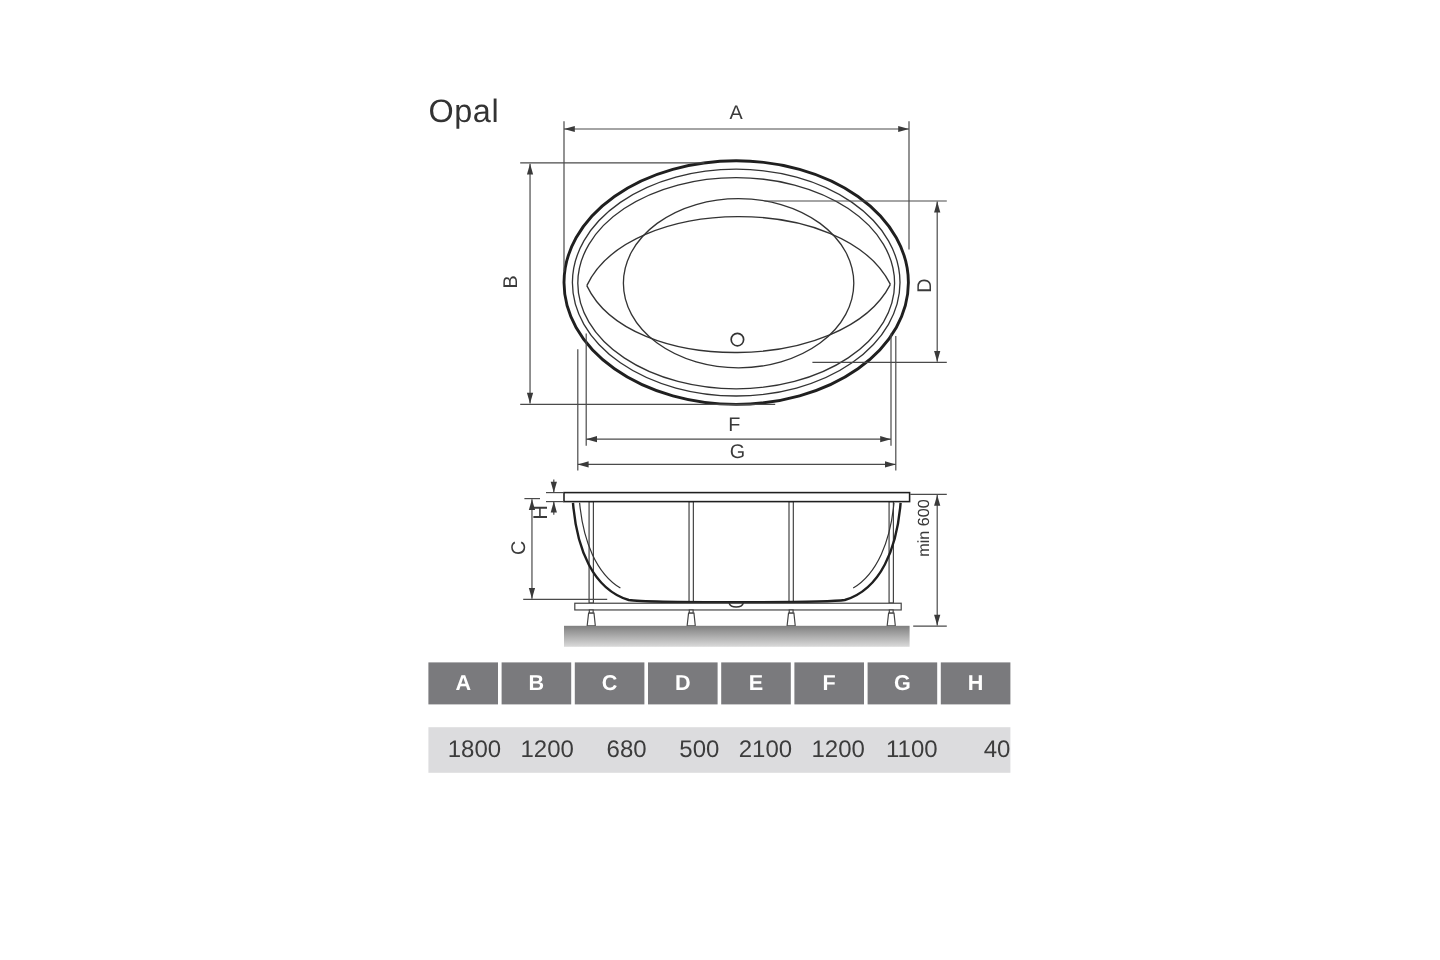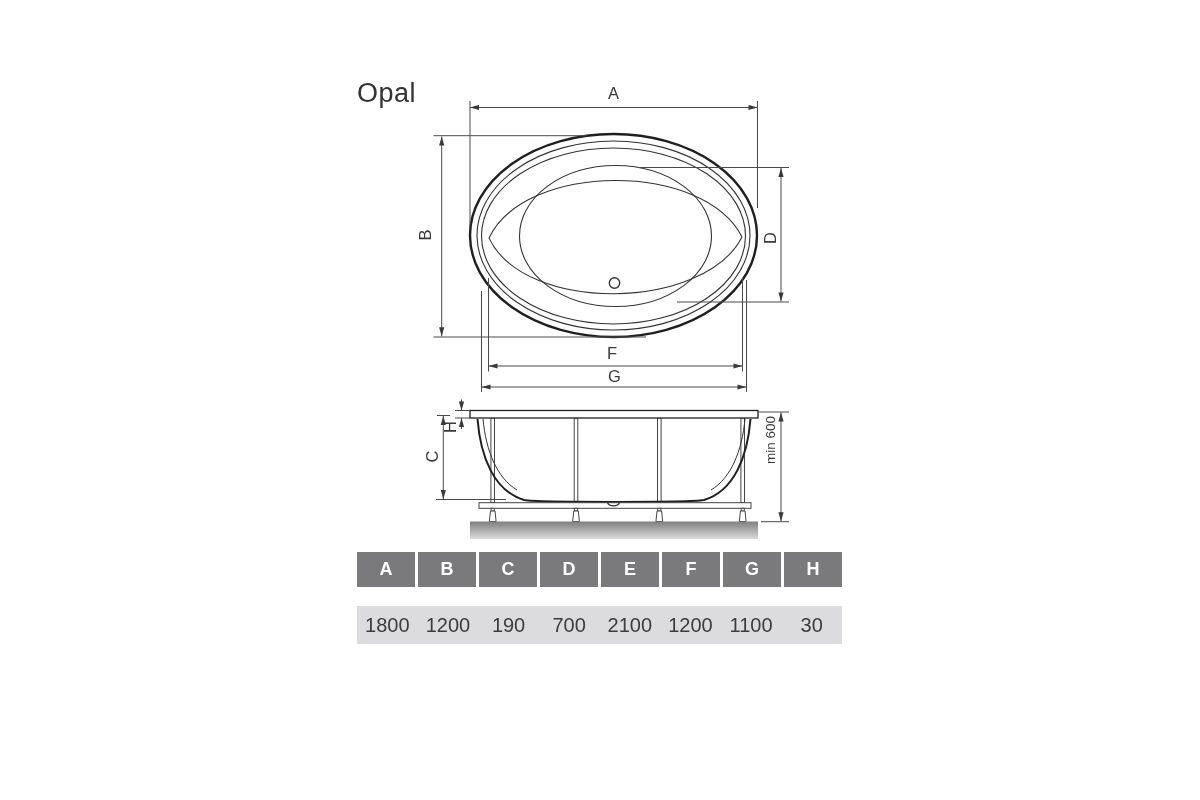--- a/index.html
+++ b/index.html
@@ -8,21 +8,21 @@
   .title{position:absolute;left:357px;top:44px;font-size:27px;font-weight:500;
          color:#333333;letter-spacing:0.5px;margin-top:34px;}
   svg{position:absolute;left:0;top:0;}
   svg text{font-family:"Liberation Sans", sans-serif;fill:#3a3a3a;font-size:16.5px;}
   svg text.small{font-size:13.5px;}
   .dim-table{position:absolute;left:357px;top:552px;width:485px;}
   .thead{display:flex;gap:3px;height:35px;}
   .thead .th{flex:1;background:#7a7a7d;color:#ffffff;font-weight:bold;font-size:18px;
              text-align:center;line-height:35px;}
   .tvals{display:flex;height:38px;background:#dcdcde;margin-top:19px;}
-  .tvals .td{flex:1;color:#3c3c3c;font-size:20px;text-align:center;line-height:38px;}
+  .tvals .td{flex:1;color:#3c3c3c;font-size:20px;text-align:right;line-height:38px;}
 </style>
 </head>
 <body>
 
 <div class="page">
 
   <div class="title">Opal</div>
 
   <svg width="1200" height="800" viewBox="0 0 1200 800">
     <defs>
@@ -150,22 +150,22 @@
       <div class="th">C</div>
       <div class="th">D</div>
       <div class="th">E</div>
       <div class="th">F</div>
       <div class="th">G</div>
       <div class="th">H</div>
     </div>
     <div class="tvals">
       <div class="td">1800</div>
       <div class="td">1200</div>
-      <div class="td">190</div>
-      <div class="td">700</div>
+      <div class="td">680</div>
+      <div class="td">500</div>
       <div class="td">2100</div>
       <div class="td">1200</div>
       <div class="td">1100</div>
-      <div class="td">30</div>
+      <div class="td">40</div>
     </div>
   </div>
 
 </div>
 
 </body></html>

